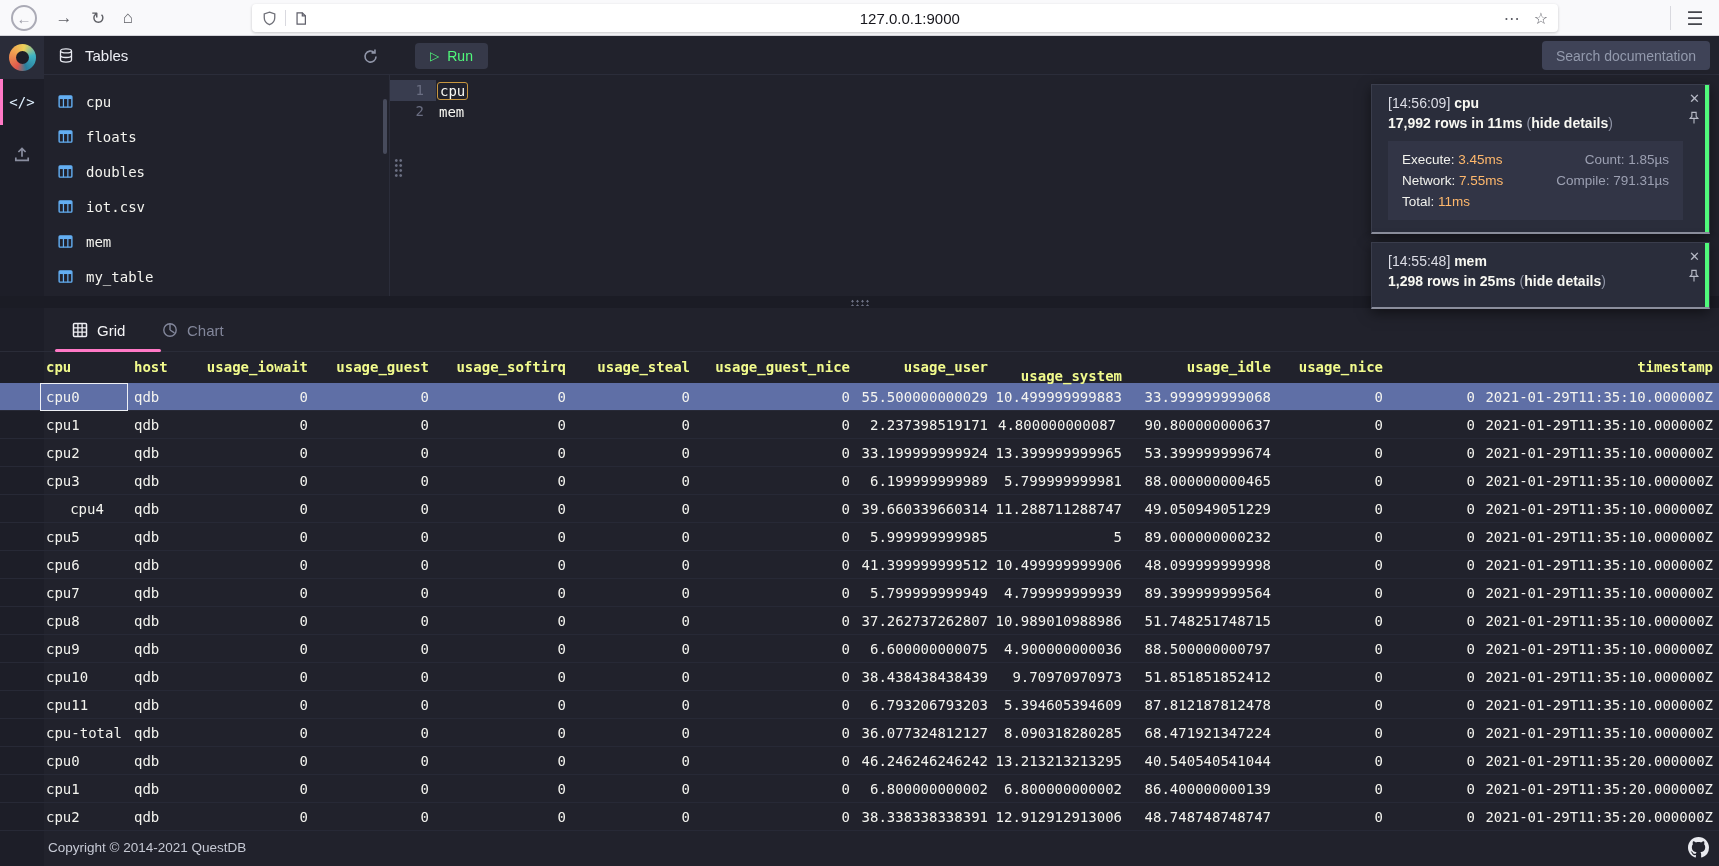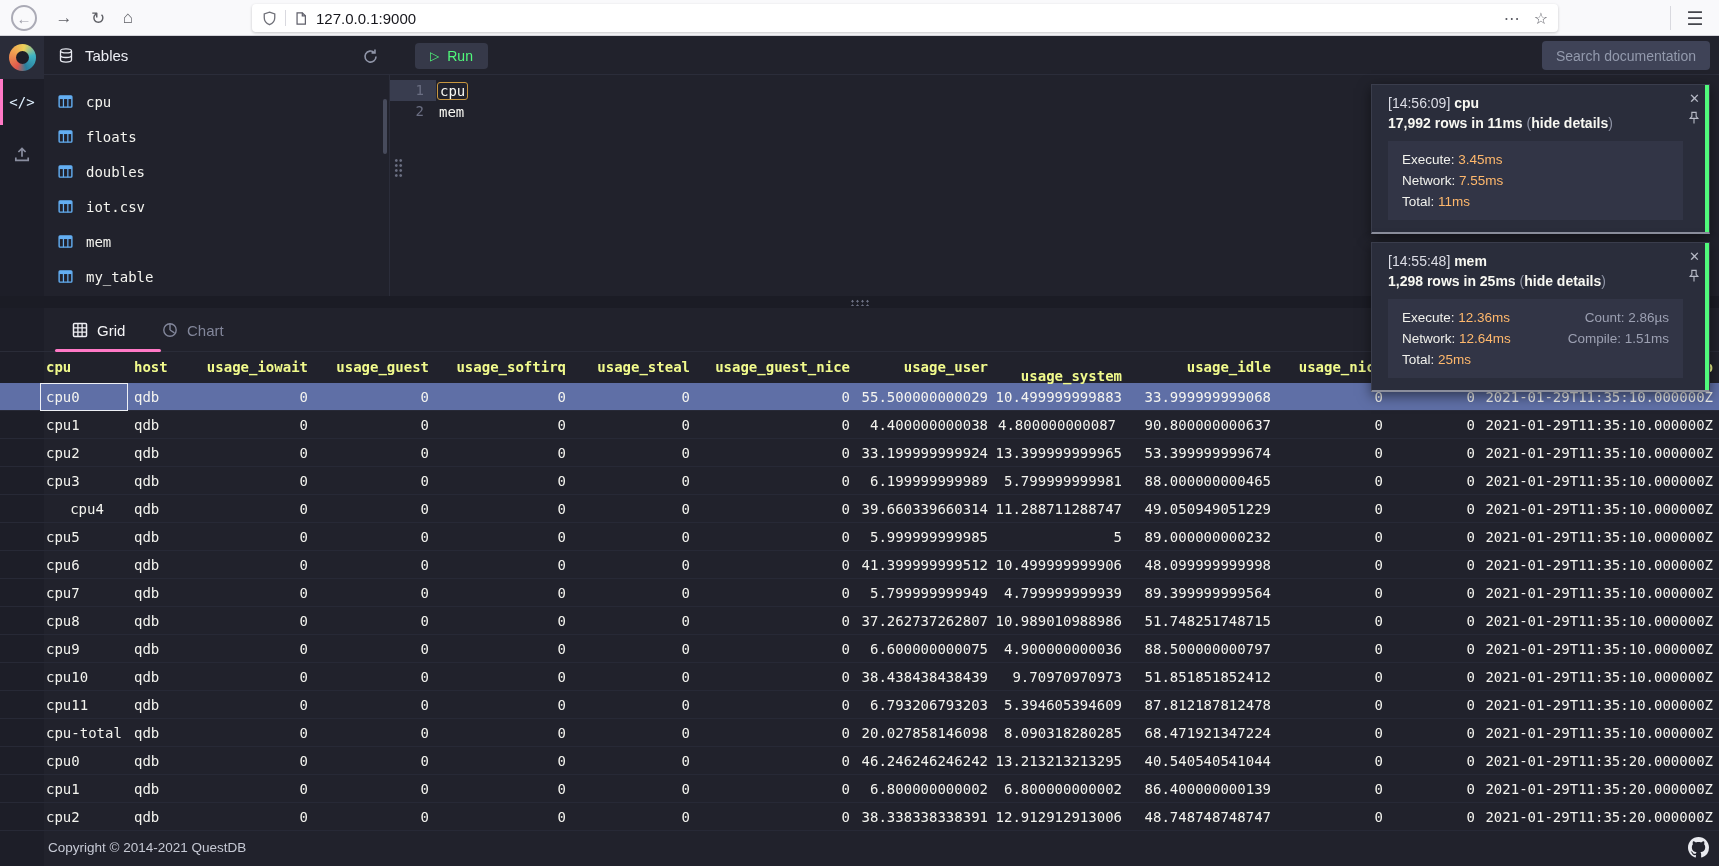--- a/index.html
+++ b/index.html
@@ -9,21 +9,21 @@
   
   .browser { position:relative; height:36px; background:#f9f9fb; border-bottom:1px solid #d4d4da; }
   .bicon { position:absolute; top:0; height:36px; display:flex; align-items:center; justify-content:center;
            color:#5f6066; font-size:17px; width:28px; cursor:pointer; }
   .back-circle { width:26px; height:26px; border:2px solid #ababb6; border-radius:50%;
                  display:flex; align-items:center; justify-content:center; color:#9b9ba6; font-size:15px; }
   .urlbar { position:absolute; left:252px; top:4px; height:28px; right:161px; background:#ffffff;
             border-radius:4px; box-shadow:0 1px 3px rgba(0,0,0,.2); display:flex; align-items:center;
             padding:0 10px; }
   .url-divider { width:1px; height:16px; background:#d9d9df; margin:0 8px; }
-  .url-text { font-size:15px; color:#17171d; margin-left:8px; flex:1; }
+  .url-text { font-size:15px; color:#17171d; margin-left:8px; flex:1;text-align:center; }
   .url-right { display:flex; align-items:center; gap:14px; color:#5d5e66; font-size:16px; }
   .menu-sep { position:absolute; right:48px; top:6px; width:1px; height:24px; background:#d9d9df; }
 
   
   .app { position:absolute; top:36px; left:0; right:0; bottom:0; background:#21222c; color:#f2f2ee; }
 
   
   .rail { position:absolute; left:0; top:0; bottom:0; width:44px; background:#1d1e28; }
   .logo-tile { width:44px; height:43px; background:#2a2c39; display:flex; align-items:center; justify-content:center; }
   .logo-ring { width:27px; height:27px; border-radius:50%;
@@ -327,21 +327,21 @@
           <span class="gc ar" style="width: 238px;">2021-01-29T11:35:10.000000Z</span>
         </div>
         <div class="grow">
           <span class="gc al" style="width: 88px;">cpu1</span>
           <span class="gc al" style="width: 65px;">qdb</span>
           <span class="gc ar" style="width: 119px;">0</span>
           <span class="gc ar" style="width: 121px;">0</span>
           <span class="gc ar" style="width: 137px;">0</span>
           <span class="gc ar" style="width: 124px;">0</span>
           <span class="gc ar" style="width: 160px;">0</span>
-          <span class="gc ar" style="width: 138px;">4.400000000038</span>
+          <span class="gc ar" style="width: 138px;">2.237398519171</span>
           <span class="gc ar" style="width: 134px; text-align: center;">4.800000000087</span>
           <span class="gc ar" style="width: 149px;">90.800000000637</span>
           <span class="gc ar" style="width: 112px;">0</span>
           <span class="gc ar" style="width: 92px;">0</span>
           <span class="gc ar" style="width: 238px;">2021-01-29T11:35:10.000000Z</span>
         </div>
         <div class="grow">
           <span class="gc al" style="width: 88px;">cpu2</span>
           <span class="gc al" style="width: 65px;">qdb</span>
           <span class="gc ar" style="width: 119px;">0</span>
@@ -492,21 +492,21 @@
           <span class="gc ar" style="width: 238px;">2021-01-29T11:35:10.000000Z</span>
         </div>
         <div class="grow">
           <span class="gc al" style="width: 88px;">cpu-total</span>
           <span class="gc al" style="width: 65px;">qdb</span>
           <span class="gc ar" style="width: 119px;">0</span>
           <span class="gc ar" style="width: 121px;">0</span>
           <span class="gc ar" style="width: 137px;">0</span>
           <span class="gc ar" style="width: 124px;">0</span>
           <span class="gc ar" style="width: 160px;">0</span>
-          <span class="gc ar" style="width: 138px;">20.027858146098</span>
+          <span class="gc ar" style="width: 138px;">36.077324812127</span>
           <span class="gc ar" style="width: 134px;">8.090318280285</span>
           <span class="gc ar" style="width: 149px;">68.471921347224</span>
           <span class="gc ar" style="width: 112px;">0</span>
           <span class="gc ar" style="width: 92px;">0</span>
           <span class="gc ar" style="width: 238px;">2021-01-29T11:35:10.000000Z</span>
         </div>
         <div class="grow">
           <span class="gc al" style="width: 88px;">cpu0</span>
           <span class="gc al" style="width: 65px;">qdb</span>
           <span class="gc ar" style="width: 119px;">0</span>
@@ -570,49 +570,42 @@
     </div>
     <div class="notif-summary">
       <span>17,992 rows in 11ms </span><span class="paren">(</span><span class="toggle-details">hide details</span><span class="paren">)</span>
     </div>
     <div class="detail-box">
       <div>
         <div><span class="metric-label">Execute: </span><span class="metric-value">3.45ms</span></div>
         <div><span class="metric-label">Network: </span><span class="metric-value">7.55ms</span></div>
         <div><span class="metric-label">Total: </span><span class="metric-value">11ms</span></div>
       </div>
+      <div class="metric-right">
+        <div>Count: 1.85µs</div>
+        <div>Compile: 791.31µs</div>
+      </div>
     </div>
     <span class="notif-close">✕</span>
     <span class="notif-pin">
       <svg width="12" height="14" viewBox="0 0 14 16">
         <path d="M4.5 1.5h5v4.5l2 2.5H2.5l2-2.5z" fill="none" stroke="#b7bac6" stroke-width="1.3"></path>
         <path d="M7 8.7v5.8" stroke="#b7bac6" stroke-width="1.3"></path>
       </svg>
     </span>
   </div>
 
   <div class="notif notif-2">
     <div class="notif-title">
       <span>[14:55:48]</span>
       <b>mem</b>
     </div>
     <div class="notif-summary">
       <span>1,298 rows in 25ms </span><span class="paren">(</span><span class="toggle-details">hide details</span><span class="paren">)</span>
     </div>
-    <div class="detail-box">
-      <div>
-        <div><span class="metric-label">Execute: </span><span class="metric-value">12.36ms</span></div>
-        <div><span class="metric-label">Network: </span><span class="metric-value">12.64ms</span></div>
-        <div><span class="metric-label">Total: </span><span class="metric-value">25ms</span></div>
-      </div>
-      <div class="metric-right">
-        <div>Count: 2.86µs</div>
-        <div>Compile: 1.51ms</div>
-      </div>
-    </div>
     <span class="notif-close">✕</span>
     <span class="notif-pin">
       <svg width="12" height="14" viewBox="0 0 14 16">
         <path d="M4.5 1.5h5v4.5l2 2.5H2.5l2-2.5z" fill="none" stroke="#b7bac6" stroke-width="1.3"></path>
         <path d="M7 8.7v5.8" stroke="#b7bac6" stroke-width="1.3"></path>
       </svg>
     </span>
   </div>
 
 </div>

